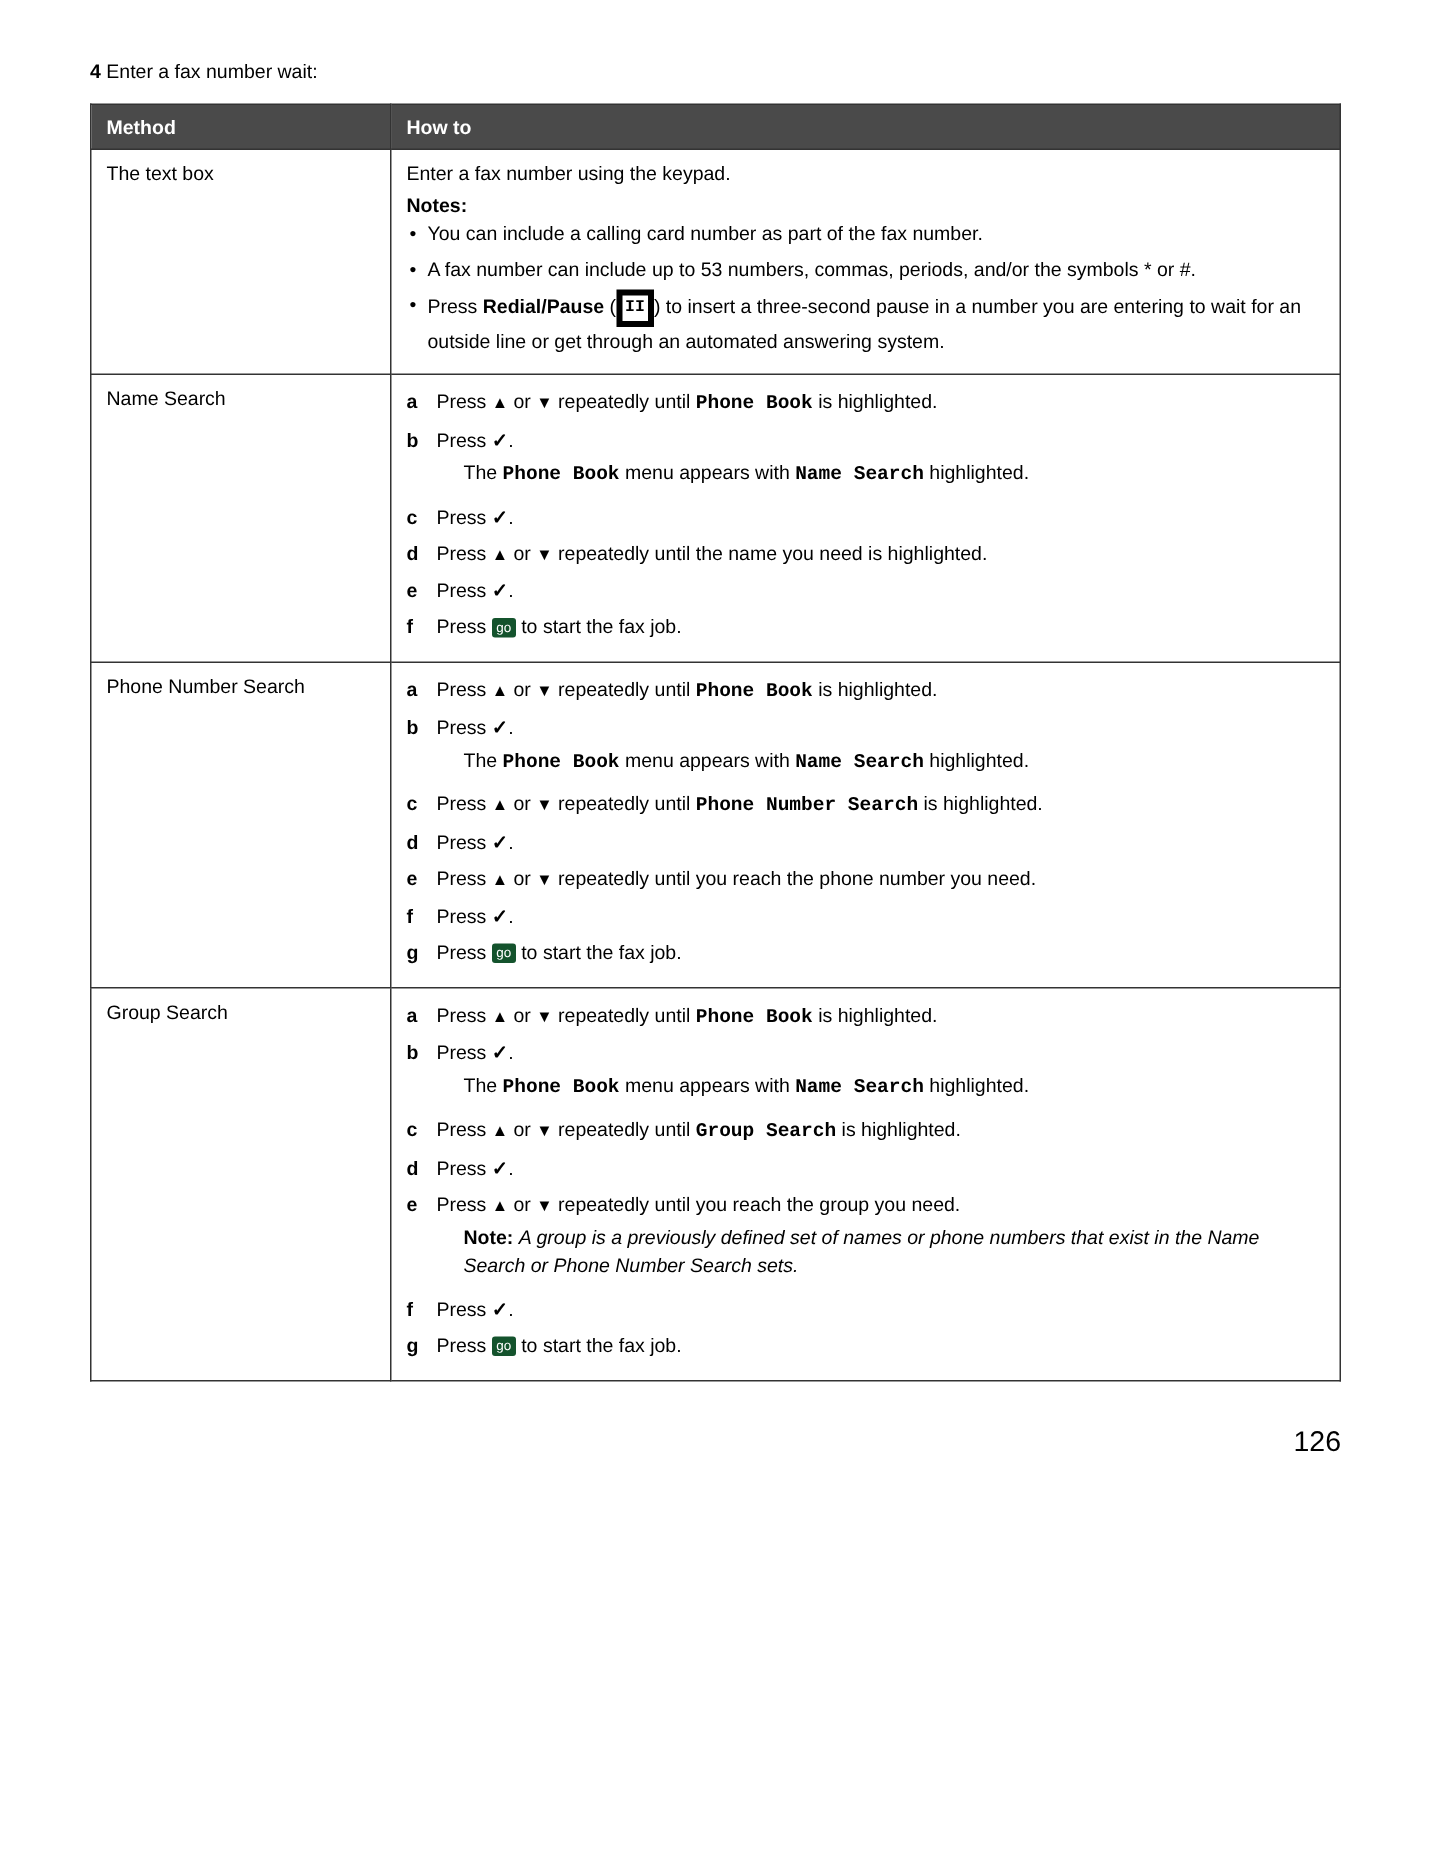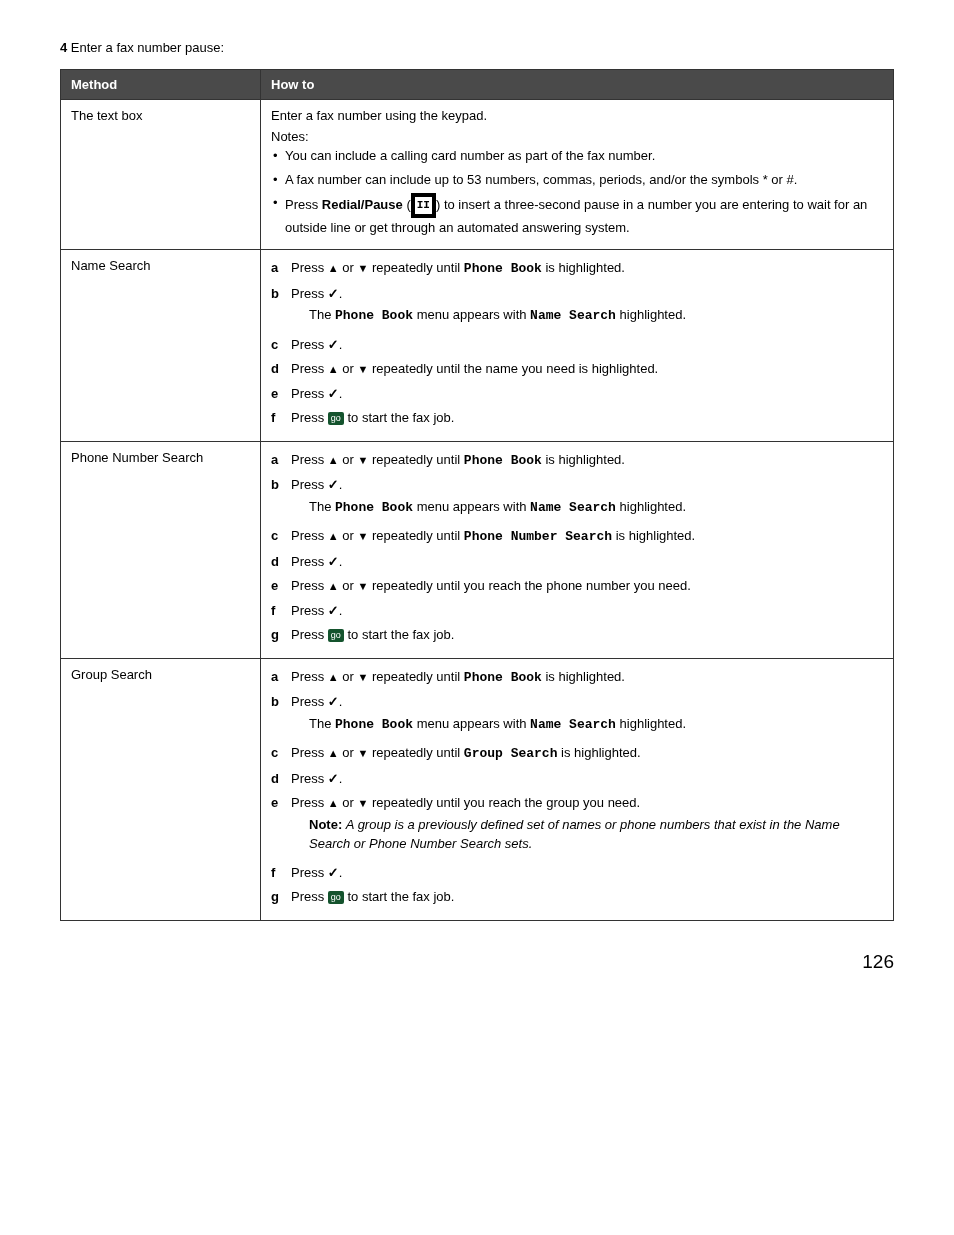--- a/index.html
+++ b/index.html
@@ -41,21 +41,21 @@
       font-size: 13px;
     }
     td.method-cell {
       width: 200px;
       font-size: 13px;
     }
     td.howto-cell {
       width: auto;
     }
     .notes-label {
-      font-weight: normal;
+      font-weight: bold;
       display: block;
       margin-top: 6px;
       margin-bottom: 2px;
     }
     .bullet-list {
       list-style: none;
       padding: 0;
       margin: 0;
     }
     .bullet-list li {
@@ -126,21 +126,21 @@
     }
     .note-inline {
       font-style: italic;
     }
   </style>
 </head>
 <body>
 
 <div class="intro">
   <span class="step-num">4</span>
-  <span> Enter a fax number pause:</span>
+  <span> Enter a fax number wait:</span>
 </div>
 
 <table>
   <thead>
     <tr>
       <th>Method</th>
       <th>How to</th>
     </tr>
   </thead>
   <tbody>

